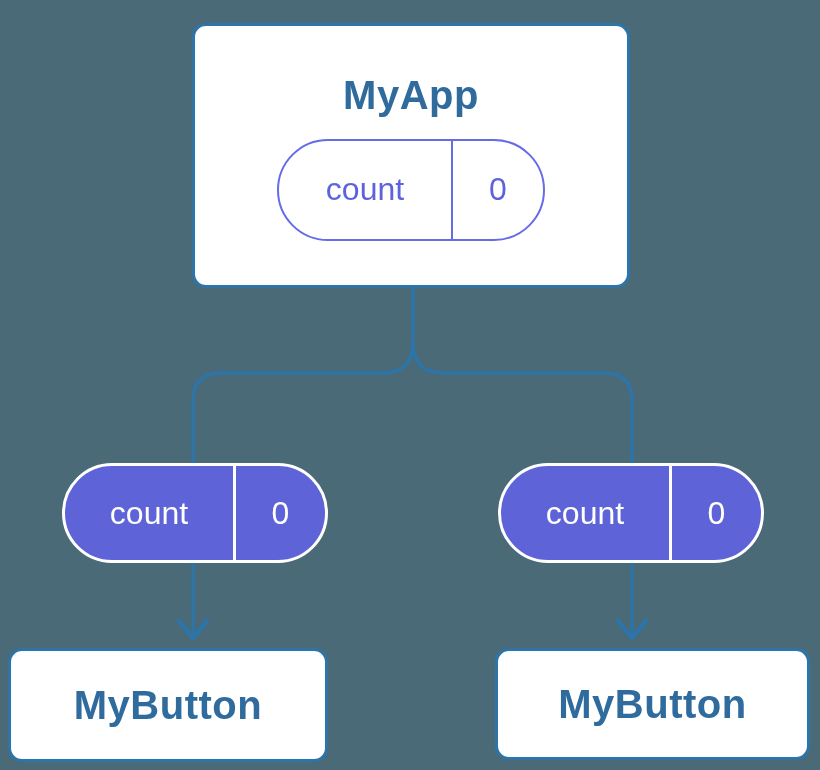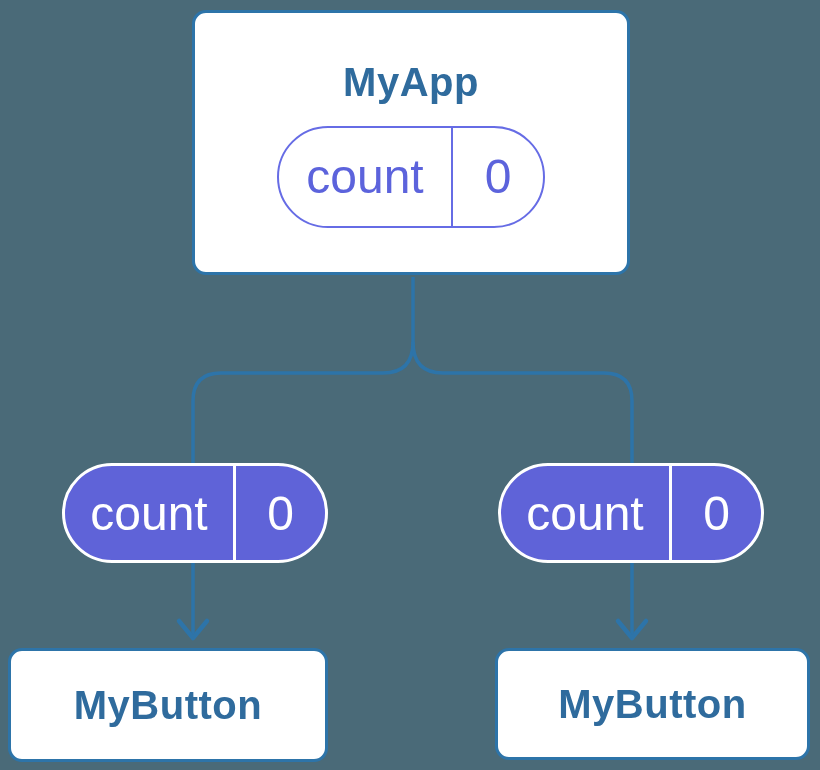--- a/index.html
+++ b/index.html
@@ -40,33 +40,33 @@
     z-index: 2;
   }
   .node-title {
     color: #2F6B9D;
     font-weight: 600;
     font-size: 40px;
     letter-spacing: 0.5px;
     line-height: 1.2;
   }
   .node-root {
-    left: 192px; top: 10px;
+    left: 192px; top: 23px;
     width: 438px; height: 265px;
     gap: 20px;
   }
   .node-leaf-left  { left: 8px;   top: 648px; width: 320px; height: 114px; }
   .node-leaf-right { left: 495px; top: 648px; width: 315px; height: 112px; }
 
   .pill {
     display: flex;
     align-items: stretch;
     border-radius: 60px;
     overflow: hidden;
-    font-size: 48px;
+    font-size: 32px;
     z-index: 2;
   }
   .pill .pill-label, .pill .pill-value {
     display: flex;
     align-items: center;
     justify-content: center;
   }
   .pill-outline {
     width: 268px; height: 102px;
     border: 2.5px solid #666CE5;

